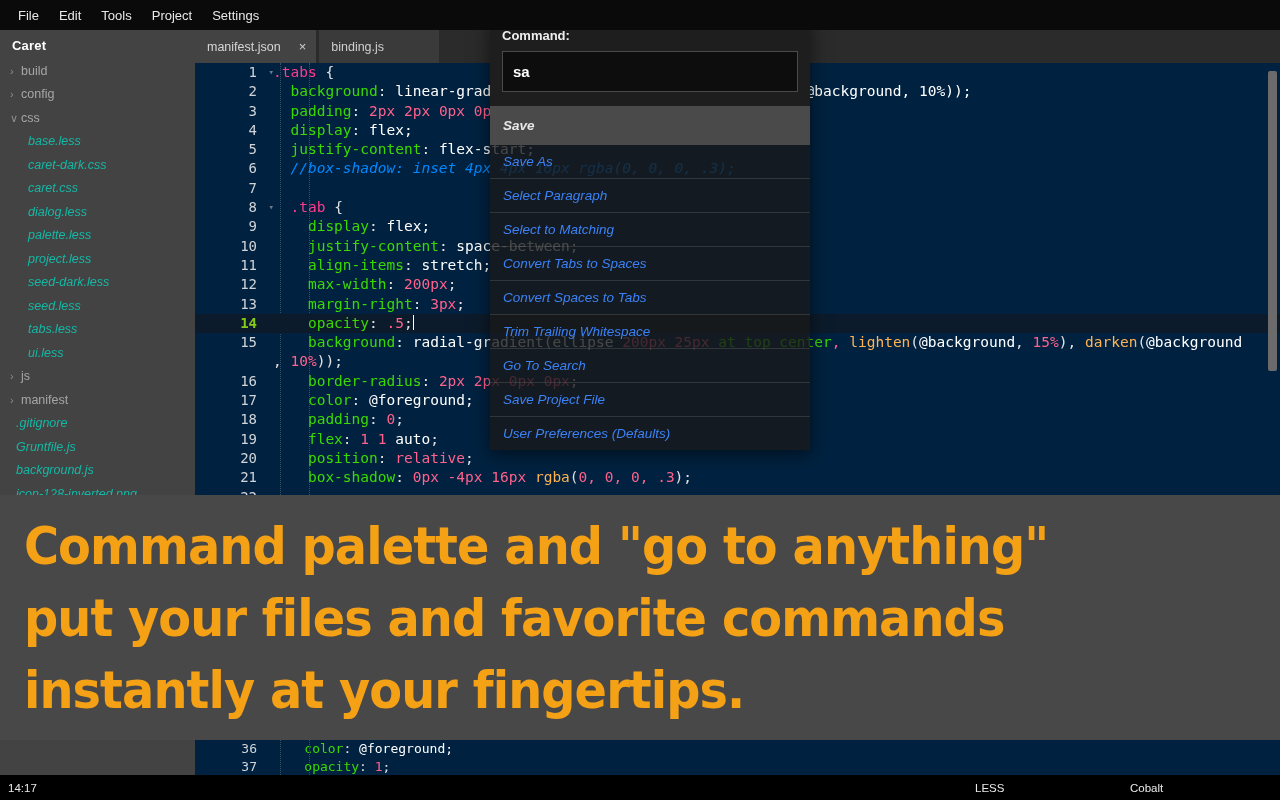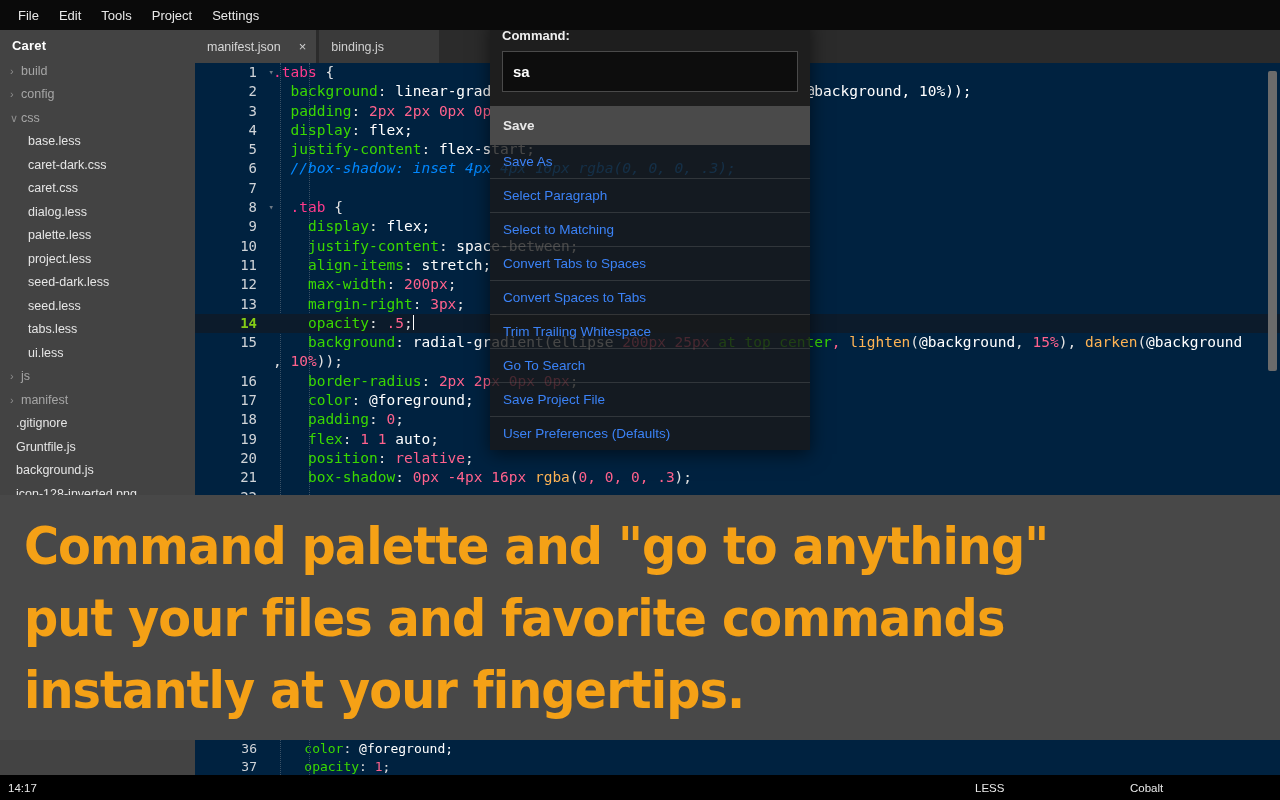--- a/index.html
+++ b/index.html
@@ -41,21 +41,21 @@
     letter-spacing: .2px;
   }
   .tree { padding: 0; }
   .node {
     font-size: 12.5px; line-height: 1;
     padding: 5.5px 0 5.5px 10px;
     white-space: nowrap; overflow: hidden;
     cursor: default;
   }
   .node.dir { color: #a6a6a6; }
-  .node.file { color: #e5e5e5; padding-left: 16px; }
+  .node.file { color: #14b8a6; padding-left: 16px; font-style: italic; }
   .node.file.nested { padding-left: 28px; }
   .arrow { display: inline-block; width: 11px; color: #8e8e8e; font-size: 11px; }
 
   
   .editor-wrap {
     position: absolute; left: 195px; top: 30px; width: 1085px; height: 465px;
     background: #15232d;
     overflow: hidden;
     z-index: 5;
   }
@@ -144,21 +144,21 @@
   .pal-input {
     background: #0d0d0d;
     border: 1px solid #4a4a4a;
     color: #ffffff;
     font-size: 15px; font-weight: bold;
     padding: 11px 10px;
     width: 100%;
     outline: none;
     font-family: "Liberation Sans", sans-serif;
   }
-  .pal-list { background: transparent; }
+  .pal-list { background: transparent; font-style: italic; }
   .pal-item {
     font-size: 13.5px;
     color: #3b82f6;
     padding: 9px 0 9px 13px;
     background: rgba(25,25,25,.80);
     border-bottom: 1px solid rgba(120,120,120,.30);
     cursor: default;
     white-space: nowrap;
   }
   .pal-item.selected {

